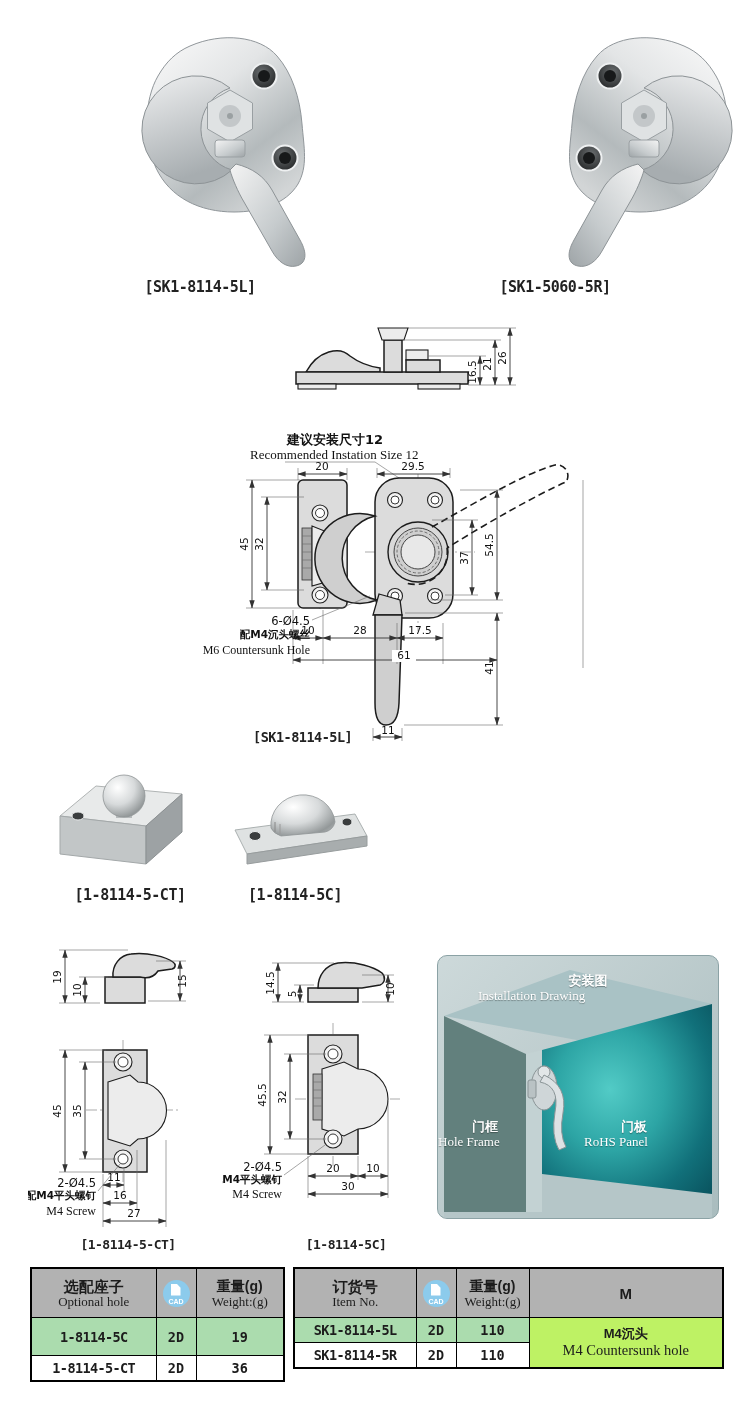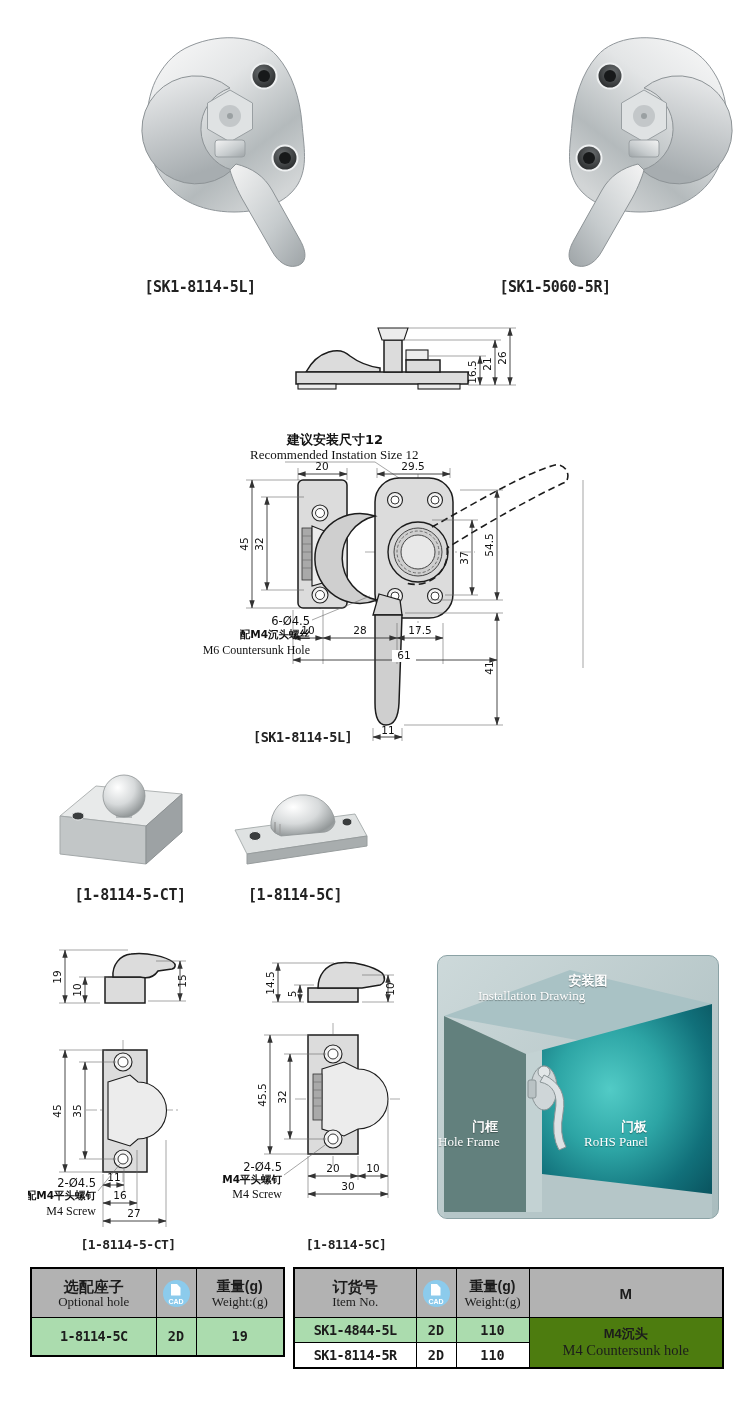--- a/index.html
+++ b/index.html
@@ -422,20 +422,25 @@
       <th class="hd">
         <div class="hcn" style="font-size:14px">重量(g)</div>
         <div class="hen">Weight:(g)</div>
       </th>
     </tr>
     <tr class="green" style="height:38px">
       <td class="pn">1-8114-5C</td>
       <td class="num">2D</td>
       <td class="num">19</td>
     </tr>
+    <tr style="height:21px">
+      <td class="pn">1-8114-5-CT</td>
+      <td class="num">2D</td>
+      <td class="num">36</td>
+    </tr>
   </tbody>
     </table>
 
   <table class="tbl" style="left:293px;top:1267px;width:429px">
     <colgroup>
         <col style="width:122px">
         <col style="width:40px">
         <col style="width:73px">
         <col style="width:194px">
       </colgroup>
@@ -451,24 +456,24 @@
           <div class="cadtxt">CAD</div>
         </div>
       </th>
       <th class="hd">
         <div class="hcn" style="font-size:14px">重量(g)</div>
         <div class="hen">Weight:(g)</div>
       </th>
       <th class="hd hcn">M</th>
     </tr>
     <tr class="green" style="height:22px">
-      <td class="pn">SK1-4844-5L</td>
+      <td class="pn">SK1-8114-5L</td>
       <td class="num">2D</td>
       <td class="num">110</td>
-      <td rowspan="2" style="background:#4d7c0f">
+      <td rowspan="2" style="background:#bef264">
         <div class="mcn">M4沉头</div>
         <div class="men">M4 Countersunk hole</div>
       </td>
     </tr>
     <tr style="height:22px">
       <td class="pn">SK1-8114-5R</td>
       <td class="num">2D</td>
       <td class="num">110</td>
     </tr>
   </tbody>

